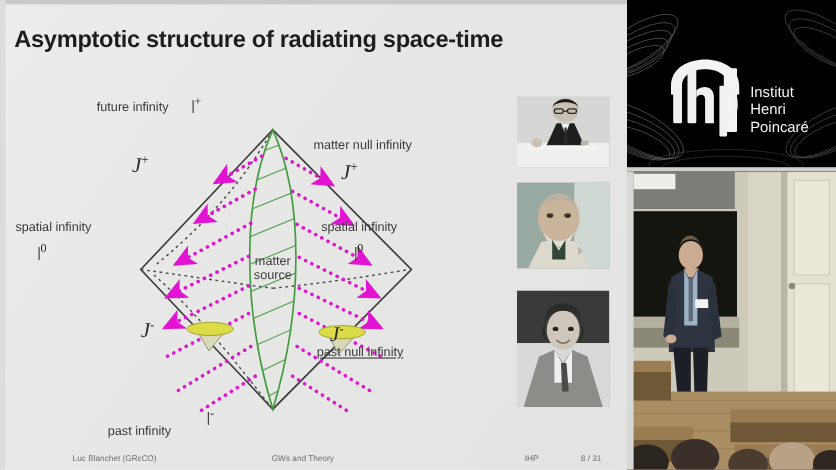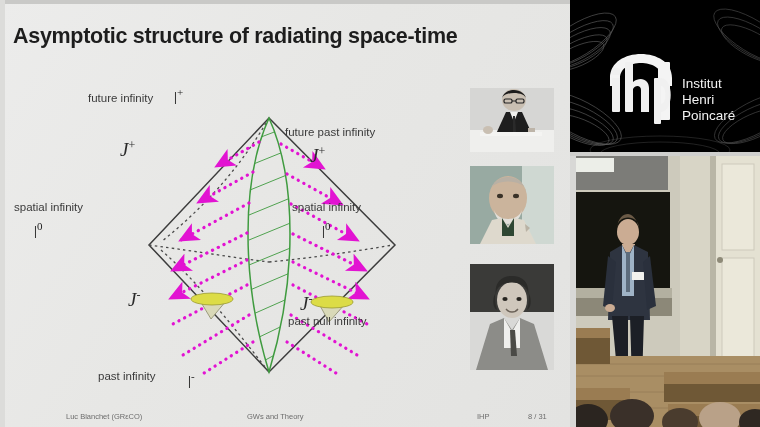--- a/index.html
+++ b/index.html
@@ -24,21 +24,21 @@
     position:absolute;left:13px;top:24px;
     font-size:21.5px;font-weight:bold;color:#1d1d1d;
     letter-spacing:-0.3px;white-space:nowrap;
   }
   .subtitle{
     position:absolute;left:10px;top:54px;
     font-size:11px;color:#7fb9d6;white-space:nowrap;letter-spacing:.1px;
   }
 
   
-  #diagram{position:absolute;left:0;top:70px;width:460px;height:330px;padding-left:21px;}
+  #diagram{position:absolute;left:0;top:70px;width:460px;height:330px;}
   #diagram svg{display:block;}
 
   .dlabel{
     position:absolute;font-size:11.5px;color:#3a3a3a;white-space:nowrap;
   }
   .imark{
     position:absolute;font-size:13px;color:#222;white-space:nowrap;
     font-family:"Liberation Serif",serif;
   }
   .imark .bar{display:inline-block;font-weight:bold;}
@@ -160,50 +160,54 @@
           <path d="M297,232 L308,252 L324,234" fill="#d9d9b8" stroke="#8a8a6a" stroke-width=".8"></path>
           <ellipse cx="311" cy="232" rx="21" ry="6" fill="#dcdc46" stroke="#9a9a30" stroke-width=".8"></ellipse>
         </g>
       </svg>
 
       <div class="dlabel" style="left:88px;top:22px;">future infinity</div>
       <div class="imark" style="left:174px;top:16px;">
         <span class="bar">|</span><sup>+</sup>
       </div>
 
-      <div class="dlabel" style="left:285px;top:56px;">future past infinity</div>
+      <div class="dlabel" style="left:285px;top:56px;">matter null infinity</div>
 
       <div class="scri" style="left:120px;top:68px;">
         <span>J</span><sup>+</sup>
       </div>
       <div class="scri" style="left:310px;top:74px;">
         <span>J</span><sup>+</sup>
       </div>
 
       <div class="dlabel" style="left:14px;top:131px;">spatial infinity</div>
       <div class="imark" style="left:34px;top:150px;">
         <span class="bar">|</span><sup>0</sup>
       </div>
 
       <div class="dlabel" style="left:292px;top:131px;">spatial infinity</div>
       <div class="imark" style="left:322px;top:150px;">
         <span class="bar">|</span><sup>0</sup>
       </div>
 
+      <div class="matter" style="left:200px;top:162px;width:96px;">
+        <span>matter</span><br>
+        <span>source</span>
+      </div>
 
       <div class="scri" style="left:128px;top:218px;">
         <span>J</span><sup>-</sup>
       </div>
       <div class="scri" style="left:300px;top:222px;">
         <span>J</span><sup>-</sup>
       </div>
 
-      <div class="dlabel" style="left:288px;top:245px;">past null infinity</div>
-
-      <div class="dlabel" style="left:98px;top:300px;">past infinity</div>
+      <div class="dlabel" style="left:288px;top:245px;text-decoration:underline;">past null infinity</div>
+
+      <div class="dlabel" style="left:98px;top:316px;">past infinity</div>
       <div class="imark" style="left:188px;top:300px;">
         <span class="bar">|</span><sup>-</sup>
       </div>
     </div>
 
     <div class="portrait" style="left:470px;top:88px;width:84px;height:64px;">
       <svg width="84" height="64" viewBox="0 0 84 64">
         <rect width="84" height="64" fill="#ededeb"></rect>
         <rect x="0" y="0" width="84" height="42" fill="#d6d6d4"></rect>
         <rect x="0" y="42" width="84" height="22" fill="#efefed"></rect>

